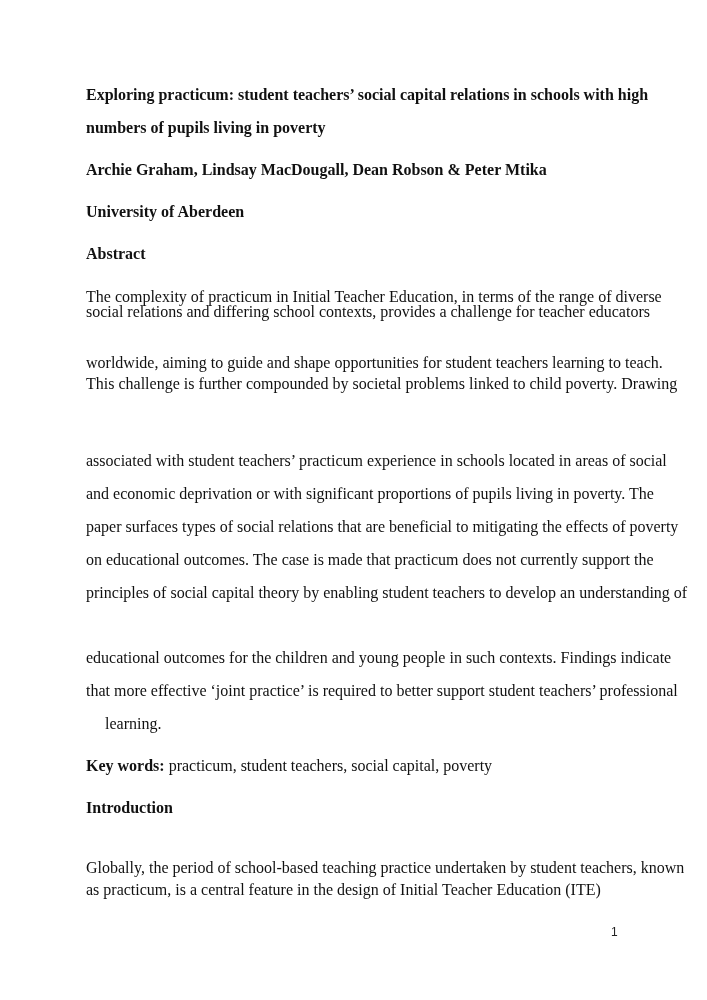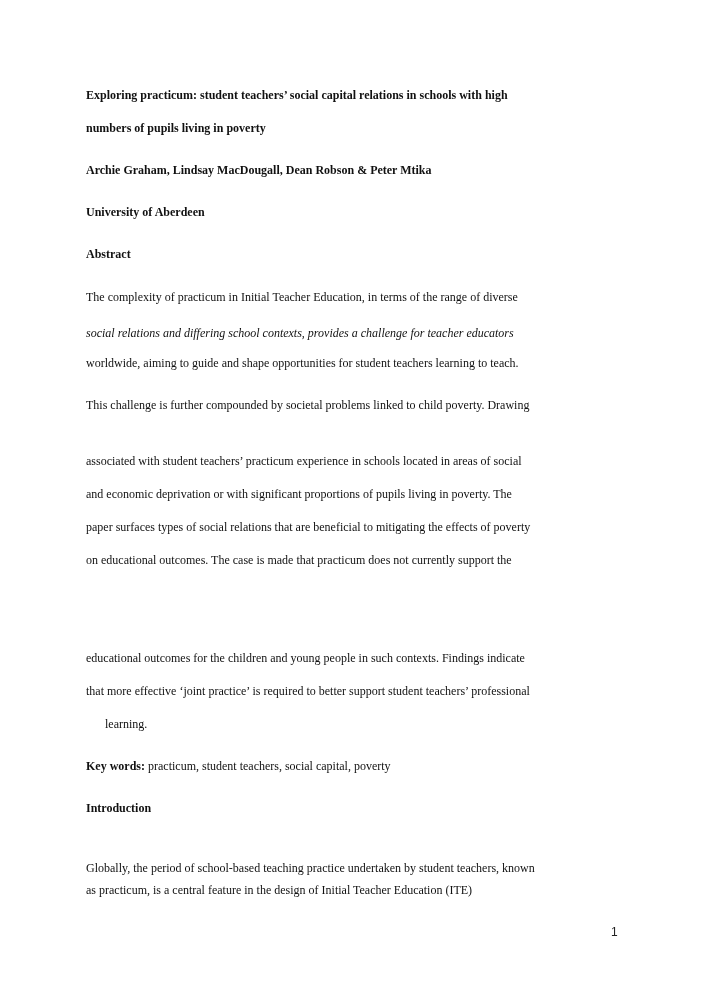--- a/index.html
+++ b/index.html
@@ -19,21 +19,21 @@
       position: absolute;
       left: 0; top: 0;
       width: 707px;
       height: 1000px;
       background: #ffffff;
     }
     .line {
       position: absolute;
       left: 86px;
       white-space: nowrap;
-      font-size: 12px;
+      font-size: 16px;
       line-height: 18px;
     }
     .bold { font-weight: bold; }
     .page-number {
       position: absolute;
       left: 611px;
       top: 925px;
       font-family: "Liberation Sans", sans-serif;
       font-size: 12px;
       line-height: 14px;
@@ -48,27 +48,28 @@
   <div class="line bold" style="top:86px;">Exploring practicum: student teachers’ social capital relations in schools with high</div>
   <div class="line bold" style="top:119px;">numbers of pupils living in poverty</div>
 
   <div class="line bold" style="top:161px;">Archie Graham, Lindsay MacDougall, Dean Robson &amp; Peter Mtika</div>
 
   <div class="line bold" style="top:203px;">University of Aberdeen</div>
 
   <div class="line bold" style="top:245px;">Abstract</div>
 
   <div class="line" style="top:288px;">The complexity of practicum in Initial Teacher Education, in terms of the range of diverse</div>
-  <div class="line" style="top:324px;font-style:italic;">social relations and differing school contexts, provides a challenge for teacher educators</div>
+  <div class="line" style="top:303px;">social relations and differing school contexts, provides a challenge for teacher educators</div>
   <div class="line" style="top:354px;">worldwide, aiming to guide and shape opportunities for student teachers learning to teach.</div>
-  <div class="line" style="top:396px;">This challenge is further compounded by societal problems linked to child poverty. Drawing</div>
+  <div class="line" style="top:375px;">This challenge is further compounded by societal problems linked to child poverty. Drawing</div>
   <div class="line" style="top:452px;">associated with student teachers’ practicum experience in schools located in areas of social</div>
   <div class="line" style="top:485px;">and economic deprivation or with significant proportions of pupils living in poverty.   The</div>
   <div class="line" style="top:518px;">paper surfaces types of social relations that are beneficial to mitigating the effects of poverty</div>
   <div class="line" style="top:551px;">on educational outcomes. The case is made that practicum does not currently support the</div>
+  <div class="line" style="top:584px;">principles of social capital theory by enabling student teachers to develop an understanding of</div>
   <div class="line" style="top:649px;">educational outcomes for the children and young people in such contexts. Findings indicate</div>
   <div class="line" style="top:682px;">that more effective ‘joint practice’ is required to better support student teachers’ professional</div>
   <div class="line" style="top:715px;margin-left:19px;">learning.</div>
 
   <div class="line" style="top:757px;">
     <span class="bold">Key words:</span><span> practicum, student teachers, social capital, poverty</span>
   </div>
 
   <div class="line bold" style="top:799px;">Introduction</div>
 

